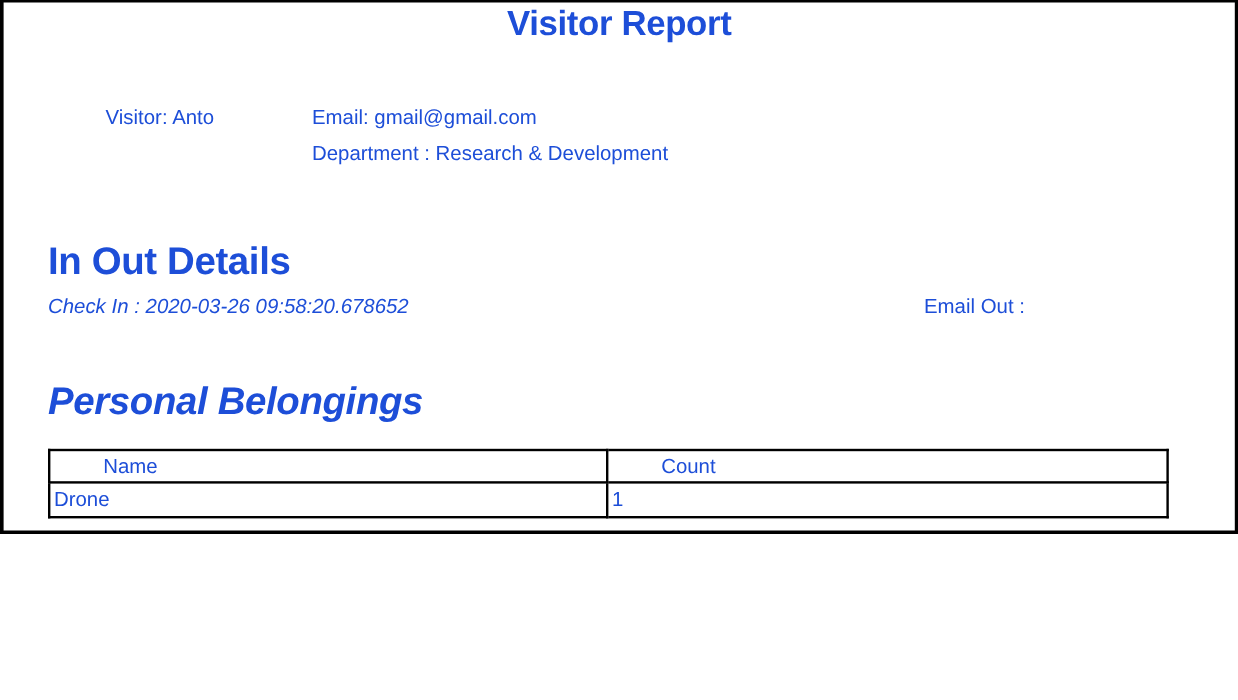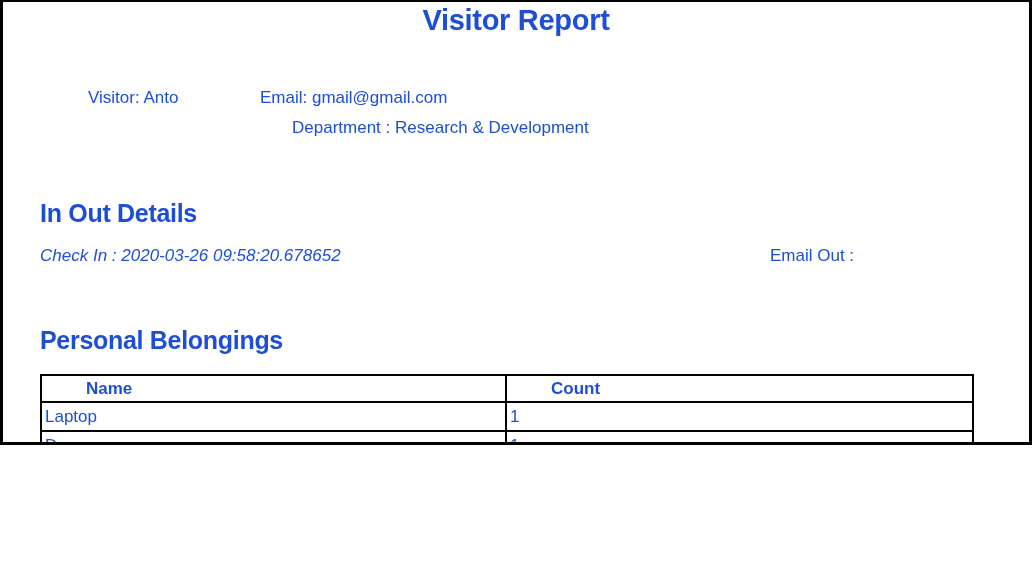--- a/index.html
+++ b/index.html
@@ -23,54 +23,54 @@
     .abs { position: absolute; white-space: nowrap; }
     .report-title {
       position: absolute;
       left: 0; right: 0; top: 2px;
       text-align: center;
       font-size: 29px;
       font-weight: 700;
       letter-spacing: -0.3px;
     }
     .section-heading {
-      font-size: 25px;
+      font-size: 32px;
       font-weight: 700;
       letter-spacing: -0.3px;
     }
     
     .pos-visitor    { left: 37px;  top: 86px; margin-left: 48px;  }
     .pos-email      { left: 257px; top: 86px;  }
     .pos-phone      { left: 689px; top: 86px;  }
     .pos-meeting    { left: 37px;  top: 116px; }
-    .pos-department { left: 257px; top: 116px; margin-left: 32px; }
+    .pos-department { left: 257px; top: 116px; }
     .pos-h-inout    { left: 37px;  top: 197px; }
     .pos-checkin    { left: 37px;  top: 244px; font-style: italic; }
     .pos-checkout   { left: 767px; top: 244px; }
-    .pos-h-personal { left: 37px;  top: 324px; }
+    .pos-h-personal { left: 37px;  top: 314px; font-style: italic; }
     
     .belongings-table {
       position: absolute;
       left: 37px;
       top: 372px;
       width: 932px;
       border-collapse: collapse;
       table-layout: fixed;
       font-size: 17px;
     }
     .belongings-table th,
     .belongings-table td {
       border: 2px solid #000;
       padding: 1px 1px 1px 3px;
       text-align: left;
       vertical-align: middle;
       overflow: hidden;
     }
     .belongings-table th {
-      font-weight: 700;
+      font-weight: 400;
       height: 23px;
       padding-left: 44px;
     }
     .belongings-table td {
       font-weight: 400;
       height: 25px;
     }
     .col-name  { width: 465px; }
     .col-count { width: 467px; }
   </style>
@@ -118,23 +118,19 @@
       <col class="col-count">
     </colgroup>
     <thead>
       <tr>
         <th>Name</th>
         <th>Count</th>
       </tr>
     </thead>
     <tbody>
       <tr>
-        <td>Laptop</td>
-        <td>1</td>
-      </tr>
-      <tr>
         <td>Drone</td>
         <td>1</td>
       </tr>
     </tbody>
   </table>
 
 </div>
 
 </body></html>

